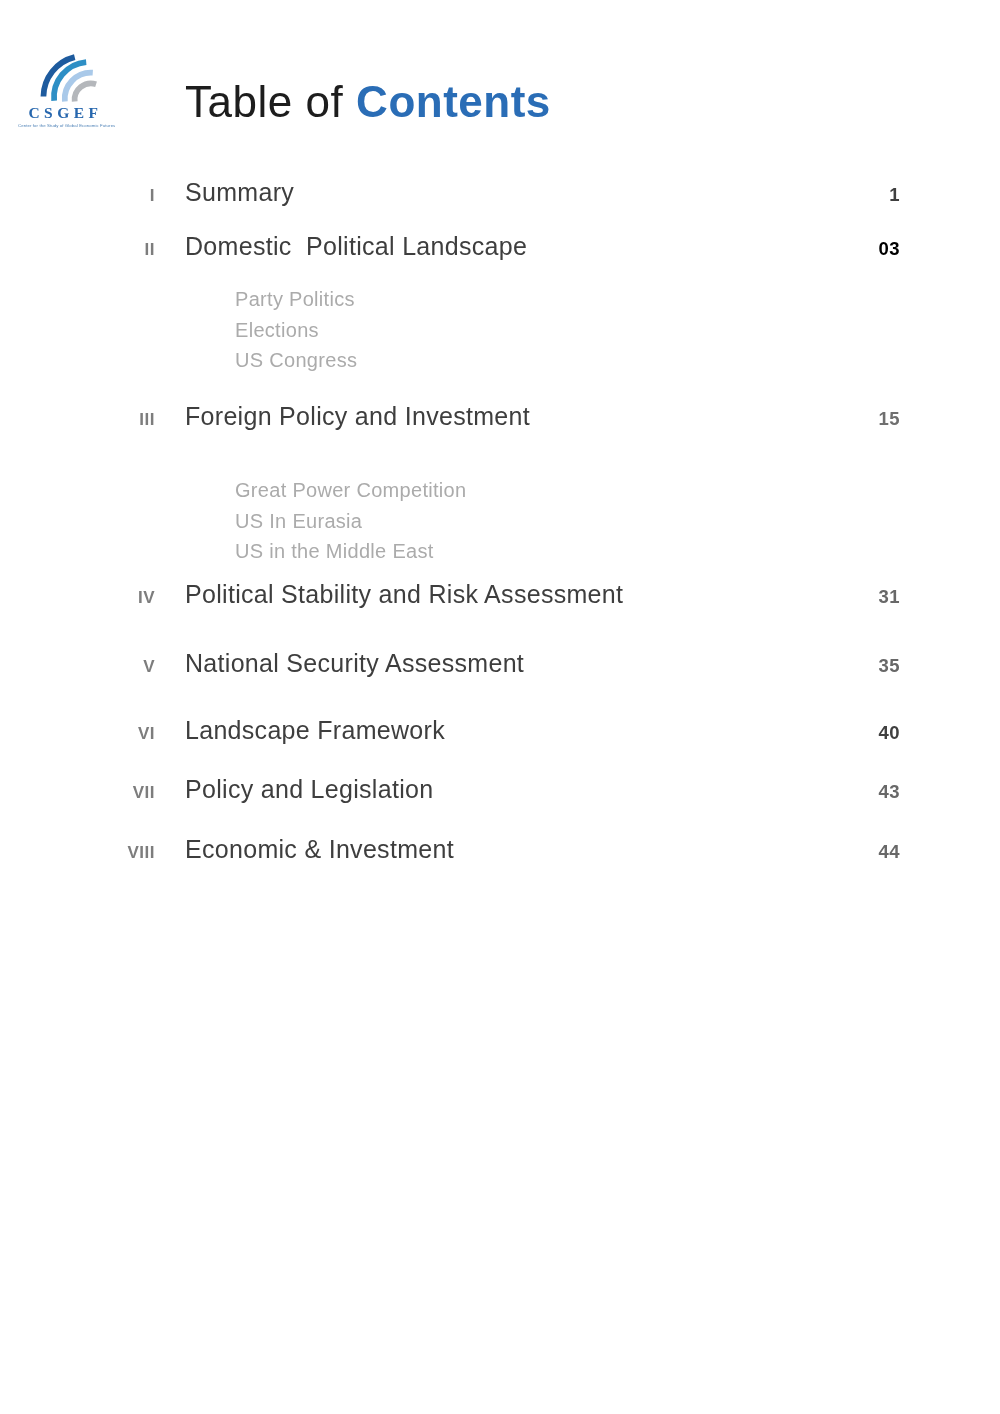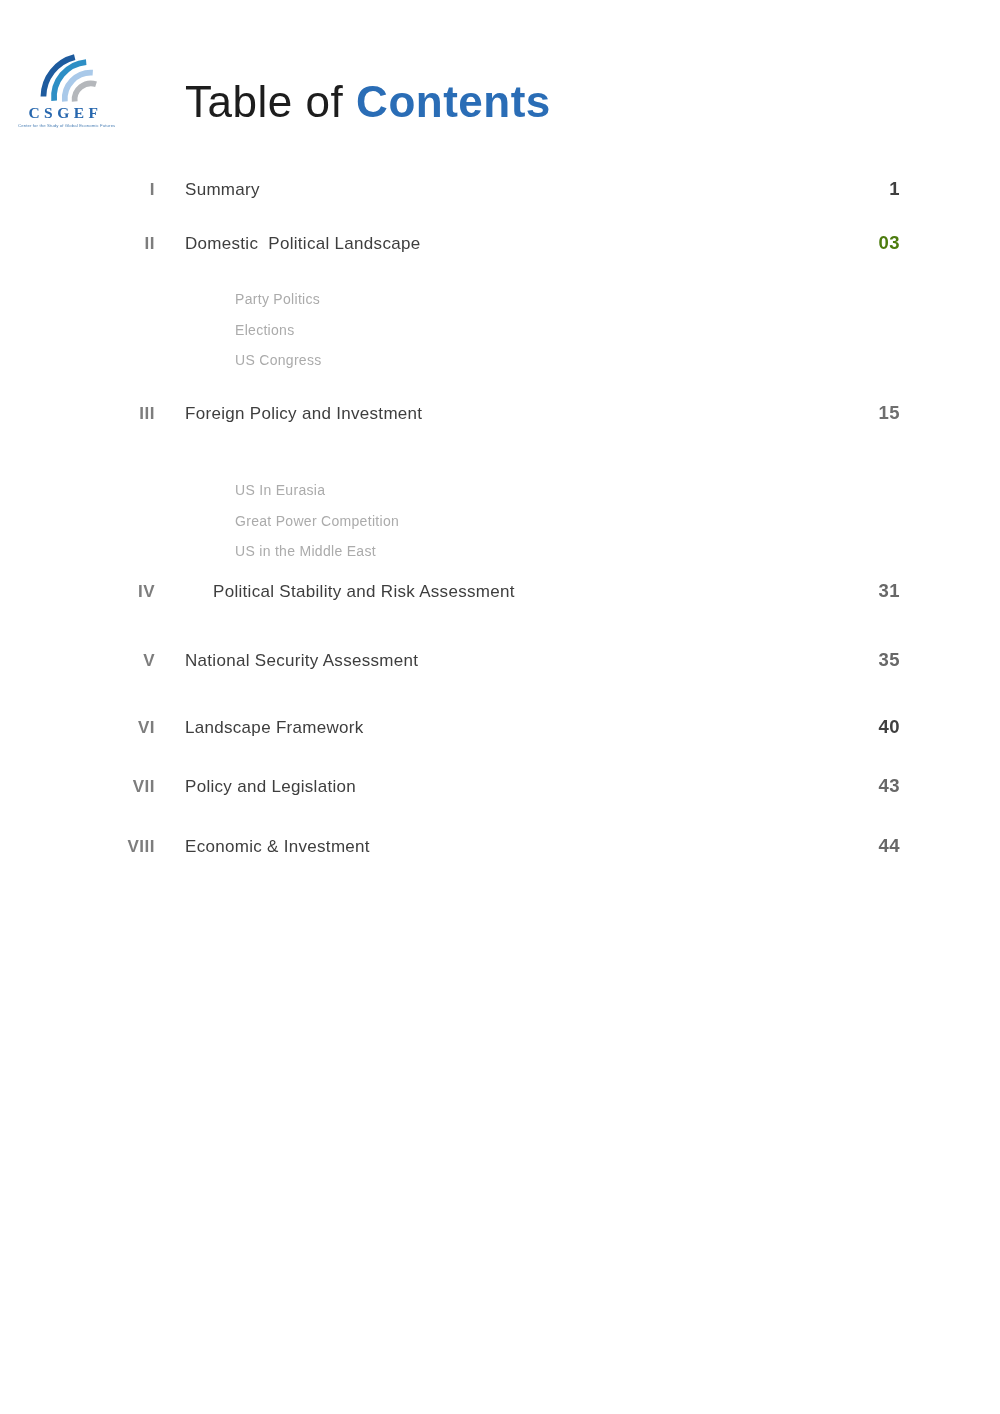--- a/index.html
+++ b/index.html
@@ -63,47 +63,47 @@
     width: 55px;
     text-align: right;
     font-size: 17px;
     font-weight: 700;
     color: #7d7d7d;
     letter-spacing: 0.5px;
     flex: 0 0 auto;
   }
   .toc-label {
     margin-left: 30px;
-    font-size: 17px;
+    font-size: 25px;
     color: #3e3e3e;
     letter-spacing: 0.3px;
     white-space: pre;
   }
   .toc-fill { flex: 1 1 auto; }
   .toc-page {
     font-size: 18.5px;
     font-weight: 700;
     letter-spacing: 0.5px;
     flex: 0 0 auto;
   }
 
   .toc-subs {
     position: absolute;
     left: 235px;
-    font-size: 14px;
+    font-size: 20px;
     line-height: 30.5px;
     color: #ababab;
     letter-spacing: 0.3px;
   }
 
   
   .row-0 { top: 178px; }
   .row-1 { top: 232px; }
   .row-2 { top: 402px; }
-  .row-3 { top: 580px; gap: 28px; }
+  .row-3 { top: 580px; }
   .row-4 { top: 649px; }
   .row-5 { top: 716px; }
   .row-6 { top: 775px; }
   .row-7 { top: 835px; }
   .subs-1 { top: 284px; }
   .subs-2 { top: 475px; }
 </style>
 </head>
 <body>
 
@@ -128,37 +128,37 @@
     <span class="toc-num">I</span>
     <span class="toc-label">Summary</span>
     <span class="toc-fill"></span>
     <span class="toc-page" style="color: rgb(63, 63, 63);">1</span>
   </div>
 
   <div class="toc-row row-1">
     <span class="toc-num">II</span>
     <span class="toc-label">Domestic  Political Landscape</span>
     <span class="toc-fill"></span>
-    <span class="toc-page" style="color: #4d7c0f;">03</span>
+    <span class="toc-page" style="color: #000000;">03</span>
   </div>
   <div class="toc-subs subs-1">
     <div>Party Politics</div>
     <div>Elections</div>
     <div>US Congress</div>
   </div>
 
   <div class="toc-row row-2">
     <span class="toc-num">III</span>
     <span class="toc-label">Foreign Policy and Investment</span>
     <span class="toc-fill"></span>
     <span class="toc-page" style="color: rgb(111, 111, 111);">15</span>
   </div>
   <div class="toc-subs subs-2">
+    <div>Great Power Competition</div>
     <div>US In Eurasia</div>
-    <div>Great Power Competition</div>
     <div>US in the Middle East</div>
   </div>
 
   <div class="toc-row row-3">
     <span class="toc-num">IV</span>
     <span class="toc-label">Political Stability and Risk Assessment</span>
     <span class="toc-fill"></span>
     <span class="toc-page" style="color: rgb(104, 104, 104);">31</span>
   </div>
 

